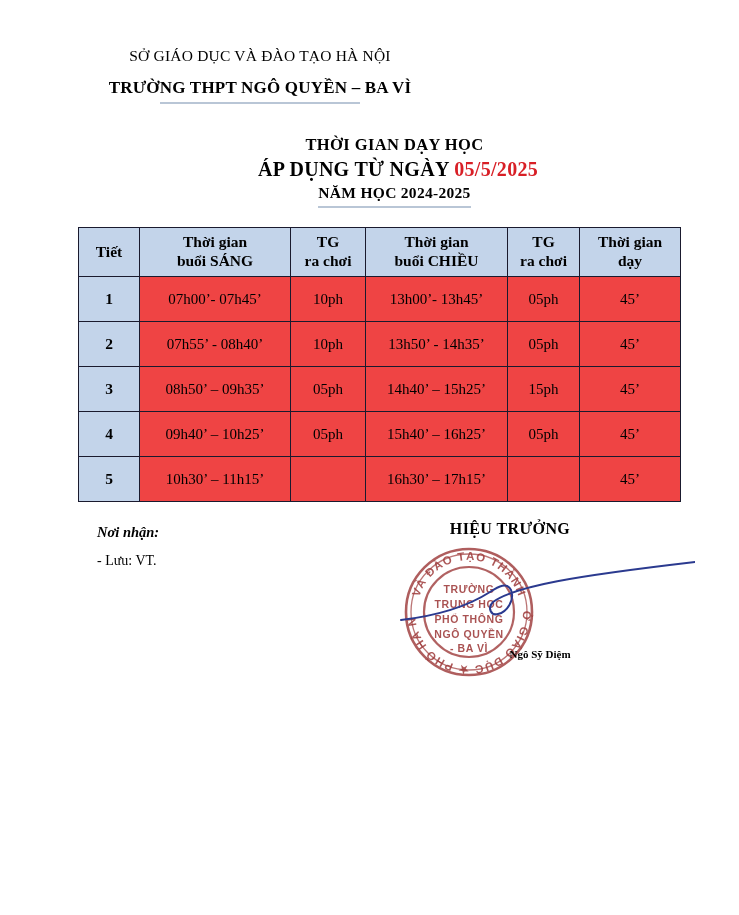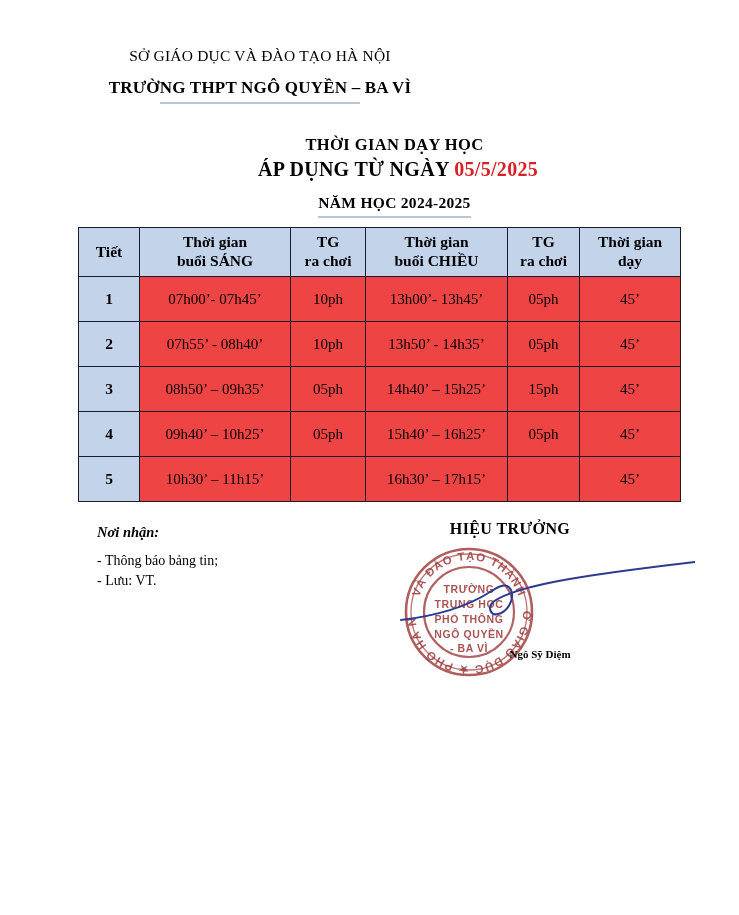--- a/index.html
+++ b/index.html
@@ -69,21 +69,21 @@
     margin-left: 7px;
   }
   .title-date {
     color: #d81f26;
   }
   .title-l3 {
     font-size: 15.5px;
     font-weight: bold;
     letter-spacing: .3px;
     line-height: 1.3;
-    margin-top: 10px;
+    margin-top: 0;
     display: inline-block;
     border-bottom: 2px solid #b9c6d6;
     padding-bottom: 2px;
   }
 
   
   .table-wrap {
     position: absolute;
     left: 78px;
     top: 227px;
@@ -283,21 +283,20 @@
         <td></td>
         <td>45’</td>
       </tr>
     </tbody>
   </table>
 </div>
 
 <div class="recipients">
   <div class="recipients-title">Nơi nhận:</div>
   <div class="recipients-list">
-    <div>- Thông báo bảng tin;</div>
     <div>- Lưu: VT.</div>
   </div>
 </div>
 
 <div class="signature-block">
 
   <div class="sig-title">HIỆU TRƯỞNG</div>
 
   <div class="seal">
     <svg width="132" height="132" viewBox="0 0 132 132" aria-hidden="true">

